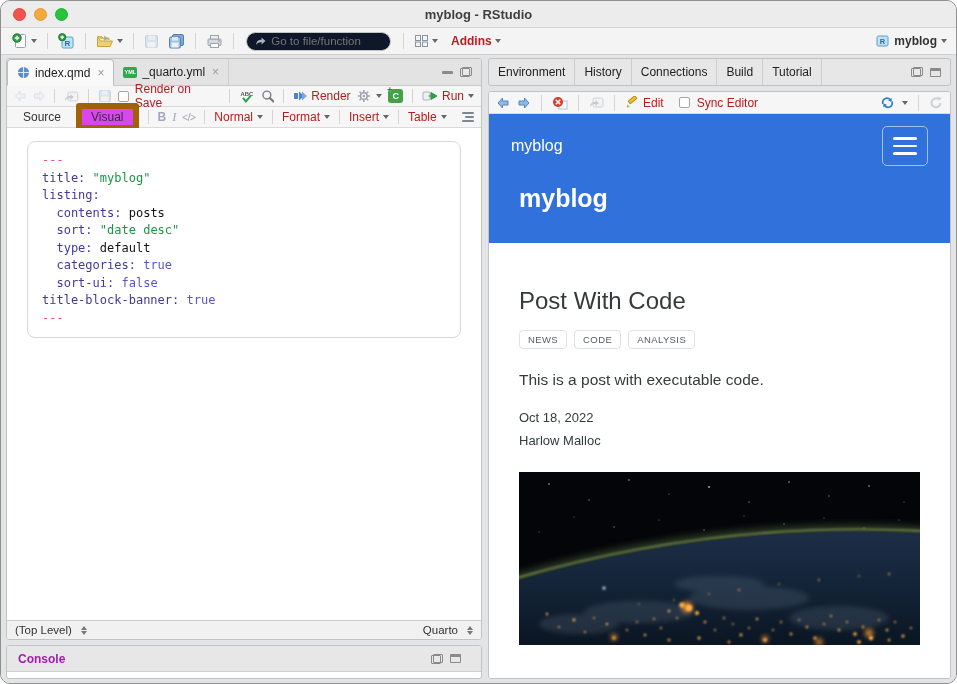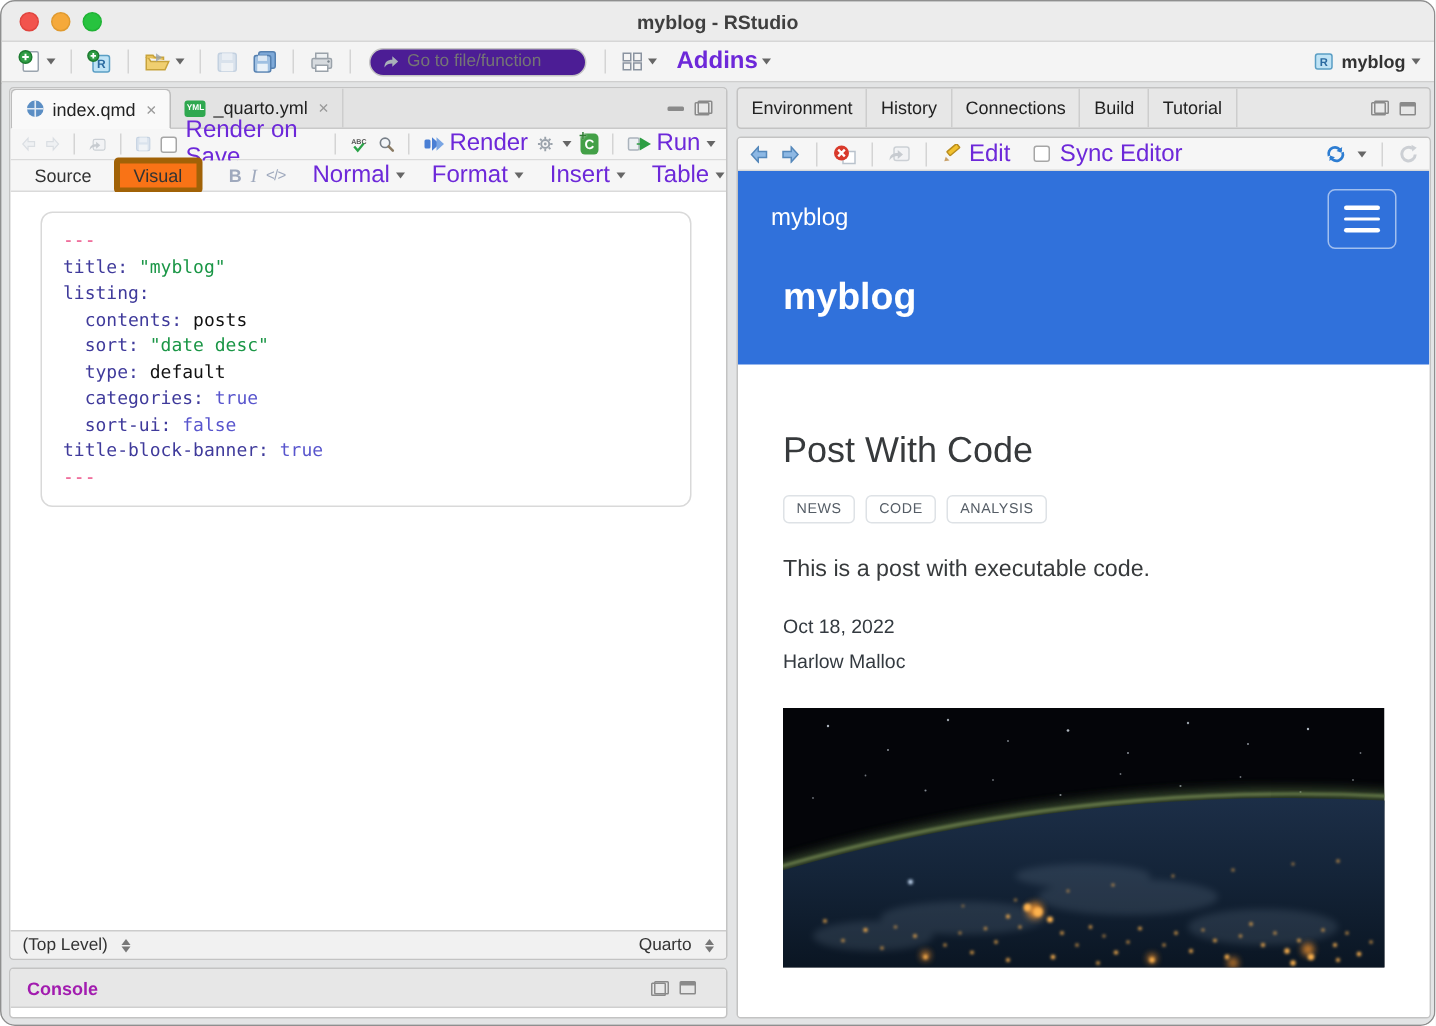--- a/index.html
+++ b/index.html
@@ -18,21 +18,21 @@
   .tl.red{background:#f2544d; border:1px solid #e0443e;}
   .tl.yellow{background:#f5a93b; border:1px solid #e09a2f;}
   .tl.green{background:#27c33f; border:1px solid #1fb335;}
   .win-title{font-size:13px; font-weight:bold; color:#3f3f3f;}
 
   
   .main-toolbar{height:27px; background:#f4f4f4; border-bottom:1px solid #cfcfcf; display:flex; align-items:center; padding:0 9px; gap:5px; font-size:12px; color:#333;}
   .tsep{width:1px; height:16px; background:#d4d4d4; margin:0 3px;}
   .tb-btn{display:flex; align-items:center; gap:3px; padding:1px 2px; border-radius:3px;}
   .caret{width:0; height:0; border-left:3.5px solid transparent; border-right:3.5px solid transparent; border-top:4px solid #666; display:inline-block;}
-  .goto-box{display:flex; align-items:center; gap:5px; width:145px; height:19px; background:#4c1d95; border:1px solid #c4c4c4; border-radius:10px; padding:0 8px; margin:0 4px;}
+  .goto-box{display:flex; align-items:center; gap:5px; width:145px; height:19px; background:#0f172a; border:1px solid #c4c4c4; border-radius:10px; padding:0 8px; margin:0 4px;}
   .goto-box input{border:none; outline:none; width:100%; font-size:11.5px; color:#888; background:transparent; font-family:"Liberation Sans",sans-serif;}
   .spacer{flex:1;}
   .label-btn{display:flex; align-items:center; gap:4px; font-size:12px; font-weight:bold; color:#333;}
 
   
   .workspace{position:absolute; top:55px; left:0; right:0; bottom:0; display:flex; gap:6px; padding:2px 5px 4px; background:#e3e4e5;}
   .left-col{width:479px; display:flex; flex-direction:column; gap:5px;}
   .right-col{flex:1; display:flex; flex-direction:column; gap:5px;}
   .pane{background:#fff; border:1px solid #c3c3c3; border-radius:3px; overflow:hidden; display:flex; flex-direction:column;}
 
@@ -47,24 +47,24 @@
   .ic-restore{position:relative; width:12px; height:10px; display:inline-block;}
   .ic-restore::before{content:""; position:absolute; left:0; bottom:0; width:8px; height:7px; border:1.5px solid #8a8a8a; border-radius:1px; background:#e9e9e9;}
   .ic-restore::after{content:""; position:absolute; right:0; top:0; width:8px; height:7px; border:1.5px solid #8a8a8a; border-radius:1px;}
   .ic-max{width:11px; height:9px; border:1.5px solid #8a8a8a; border-top:3px solid #8a8a8a; border-radius:1px; display:inline-block;}
   .ftab-icon{width:13px; height:13px; display:inline-block;}
 
   
   .ed-toolbar{height:21px; background:#f6f6f6; border-bottom:1px solid #dadada; display:flex; align-items:center; padding:0 7px; gap:6px; font-size:12px; color:#333; flex-shrink:0;}
   .ed-toolbar .tsep{height:14px;}
   .cb{width:11px; height:11px; border:1px solid #a6a6a6; border-radius:2px; background:#fff; display:inline-block; flex-shrink:0;}
-  .mini-label{font-size:16px; color:#6d28d9;}
+  .mini-label{font-size:12px; color:#b91c1c;}
   .dd{display:flex; align-items:center; gap:4px;}
   .toggle{padding:1px 9px; font-size:12px; color:#333; border-radius:3px;}
-  .toggle.selected{background:#f97316; border:4px solid #a16207;}
+  .toggle.selected{background:#d946ef; border:6px solid #a16207;}
   .fmt-b{font-weight:bold; color:#9fa9bd; font-size:12px;}
   .fmt-i{font-style:italic; font-family:"Liberation Serif",serif; color:#9fa9bd; font-size:12.5px;}
   .fmt-code{color:#9fa9bd; font-size:10px; letter-spacing:-0.5px;}
   .outline-ic{margin-left:auto; display:flex; flex-direction:column; gap:2px;}
   .outline-ic i{display:block; height:2px; background:#7b8794; border-radius:1px;}
   .outline-ic i:nth-child(1){width:12px;} .outline-ic i:nth-child(2){width:9px; margin-left:3px;} .outline-ic i:nth-child(3){width:12px;}
 
   
   .editor-body{flex:1; background:#fff; padding:13px 20px; overflow:hidden;}
   .code-card{border:1px solid #d9d9d9; border-radius:8px; padding:10px 14px; width:434px;}

